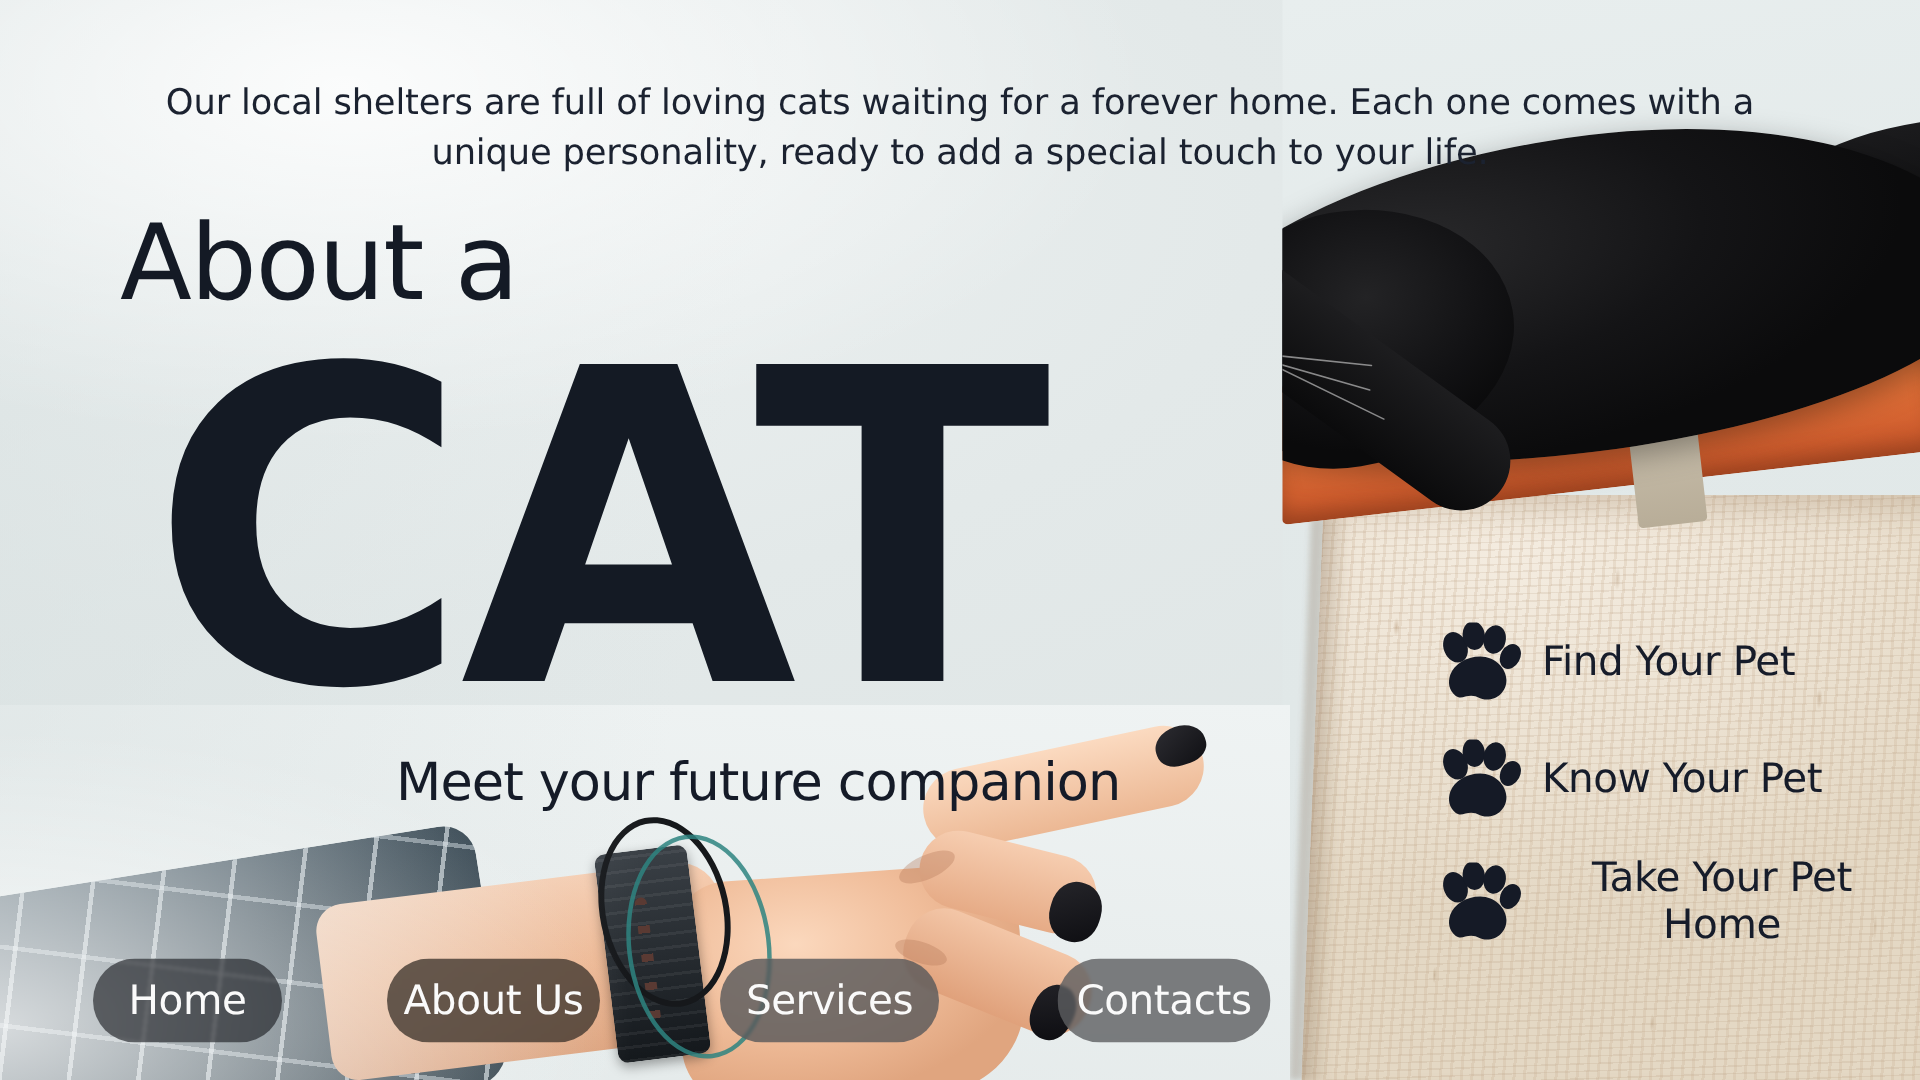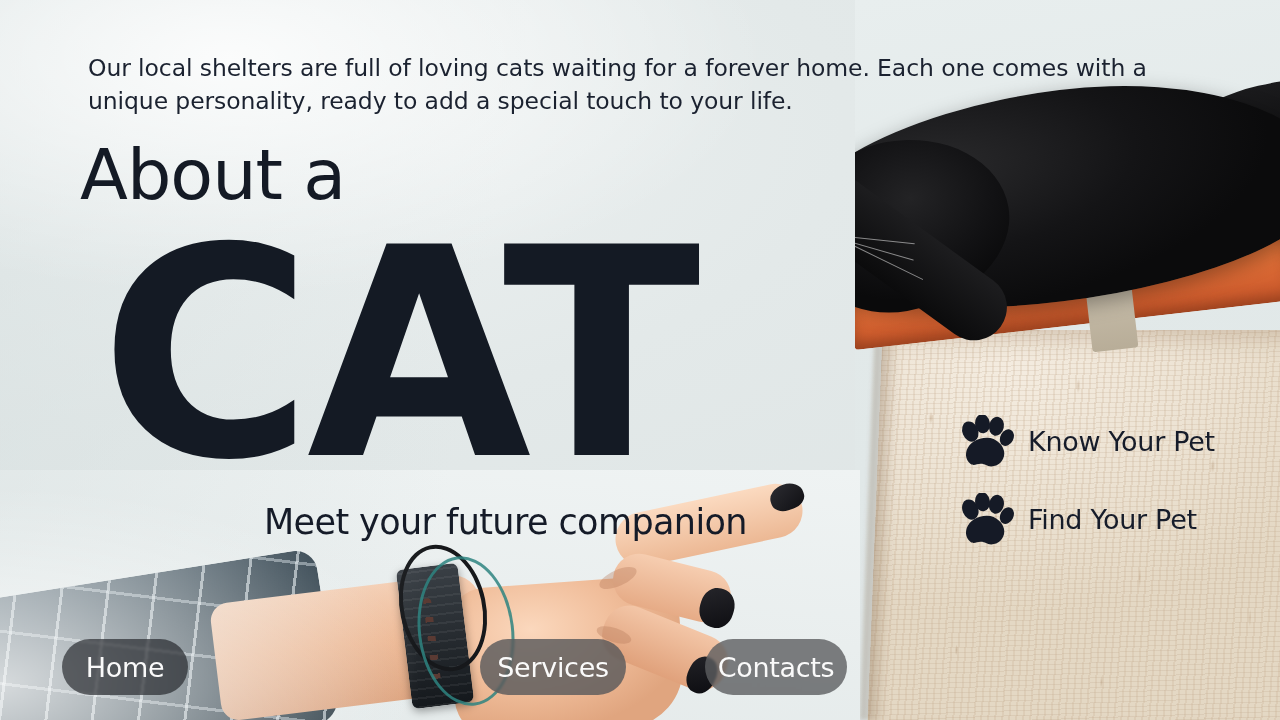--- a/index.html
+++ b/index.html
@@ -225,21 +225,21 @@
     background:linear-gradient(150deg,#232328,#0c0c10);
     border-radius:46%;
   }
   .knuckle{
     position:absolute; background:rgba(180,120,90,.35); border-radius:50%;
   }
 
   
   .intro{
     position:absolute; left:88px; top:52px; width:1104px;
-    text-align:left;
+    text-align:center;
     font-size:23.5px; line-height:1.42; letter-spacing:-.1px;
     color:#1b2230; font-weight:400;
   }
   .adopt-a{
     position:absolute; left:80px; top:140px;
     font-size:70px; line-height:1; font-weight:400;
     color:#141a25; letter-spacing:-1px;
   }
   .cat-word{
     position:absolute; left:100px; top:210px;
@@ -336,36 +336,47 @@
   <div class="features">
 
     <div class="feature">
       <svg class="paw" viewBox="0 0 64 62">
         <ellipse cx="14" cy="19" rx="9" ry="12" transform="rotate(-22 14 19)" fill="#151a26"></ellipse>
         <ellipse cx="28" cy="10" rx="8.5" ry="11" transform="rotate(-8 28 10)" fill="#151a26"></ellipse>
         <ellipse cx="44" cy="13" rx="8.5" ry="11" transform="rotate(12 44 13)" fill="#151a26"></ellipse>
         <ellipse cx="56" cy="26" rx="7.5" ry="10" transform="rotate(28 56 26)" fill="#151a26"></ellipse>
         <path d="M33 26c11 0 20 9 20 18 0 9-7 15-15 15-5 0-7-3-12-3s-8 3-12 0c-5-4-6-10-4-16 3-8 12-14 23-14z" fill="#151a26"></path>
       </svg>
-      <span class="feature-label">Know Your Pet</span>
+      <span class="feature-label">Find Your Pet</span>
     </div>
 
     <div class="feature">
       <svg class="paw" viewBox="0 0 64 62">
         <ellipse cx="14" cy="19" rx="9" ry="12" transform="rotate(-22 14 19)" fill="#151a26"></ellipse>
         <ellipse cx="28" cy="10" rx="8.5" ry="11" transform="rotate(-8 28 10)" fill="#151a26"></ellipse>
         <ellipse cx="44" cy="13" rx="8.5" ry="11" transform="rotate(12 44 13)" fill="#151a26"></ellipse>
         <ellipse cx="56" cy="26" rx="7.5" ry="10" transform="rotate(28 56 26)" fill="#151a26"></ellipse>
         <path d="M33 26c11 0 20 9 20 18 0 9-7 15-15 15-5 0-7-3-12-3s-8 3-12 0c-5-4-6-10-4-16 3-8 12-14 23-14z" fill="#151a26"></path>
       </svg>
-      <span class="feature-label">Find Your Pet</span>
+      <span class="feature-label">Know Your Pet</span>
     </div>
 
+    <div class="feature wrap">
+      <svg class="paw" viewBox="0 0 64 62">
+        <ellipse cx="14" cy="19" rx="9" ry="12" transform="rotate(-22 14 19)" fill="#151a26"></ellipse>
+        <ellipse cx="28" cy="10" rx="8.5" ry="11" transform="rotate(-8 28 10)" fill="#151a26"></ellipse>
+        <ellipse cx="44" cy="13" rx="8.5" ry="11" transform="rotate(12 44 13)" fill="#151a26"></ellipse>
+        <ellipse cx="56" cy="26" rx="7.5" ry="10" transform="rotate(28 56 26)" fill="#151a26"></ellipse>
+        <path d="M33 26c11 0 20 9 20 18 0 9-7 15-15 15-5 0-7-3-12-3s-8 3-12 0c-5-4-6-10-4-16 3-8 12-14 23-14z" fill="#151a26"></path>
+      </svg>
+      <span class="feature-label">Take Your Pet Home</span>
+    </div>
 
   </div>
 
   <div class="nav">
     <button class="pill" id="nav-home">Home</button>
+    <button class="pill" id="nav-about">About Us</button>
     <button class="pill" id="nav-contacts">Contacts</button>
     <button class="pill" id="nav-services">Services</button>
   </div>
 
 </div>
 
 </body></html>

